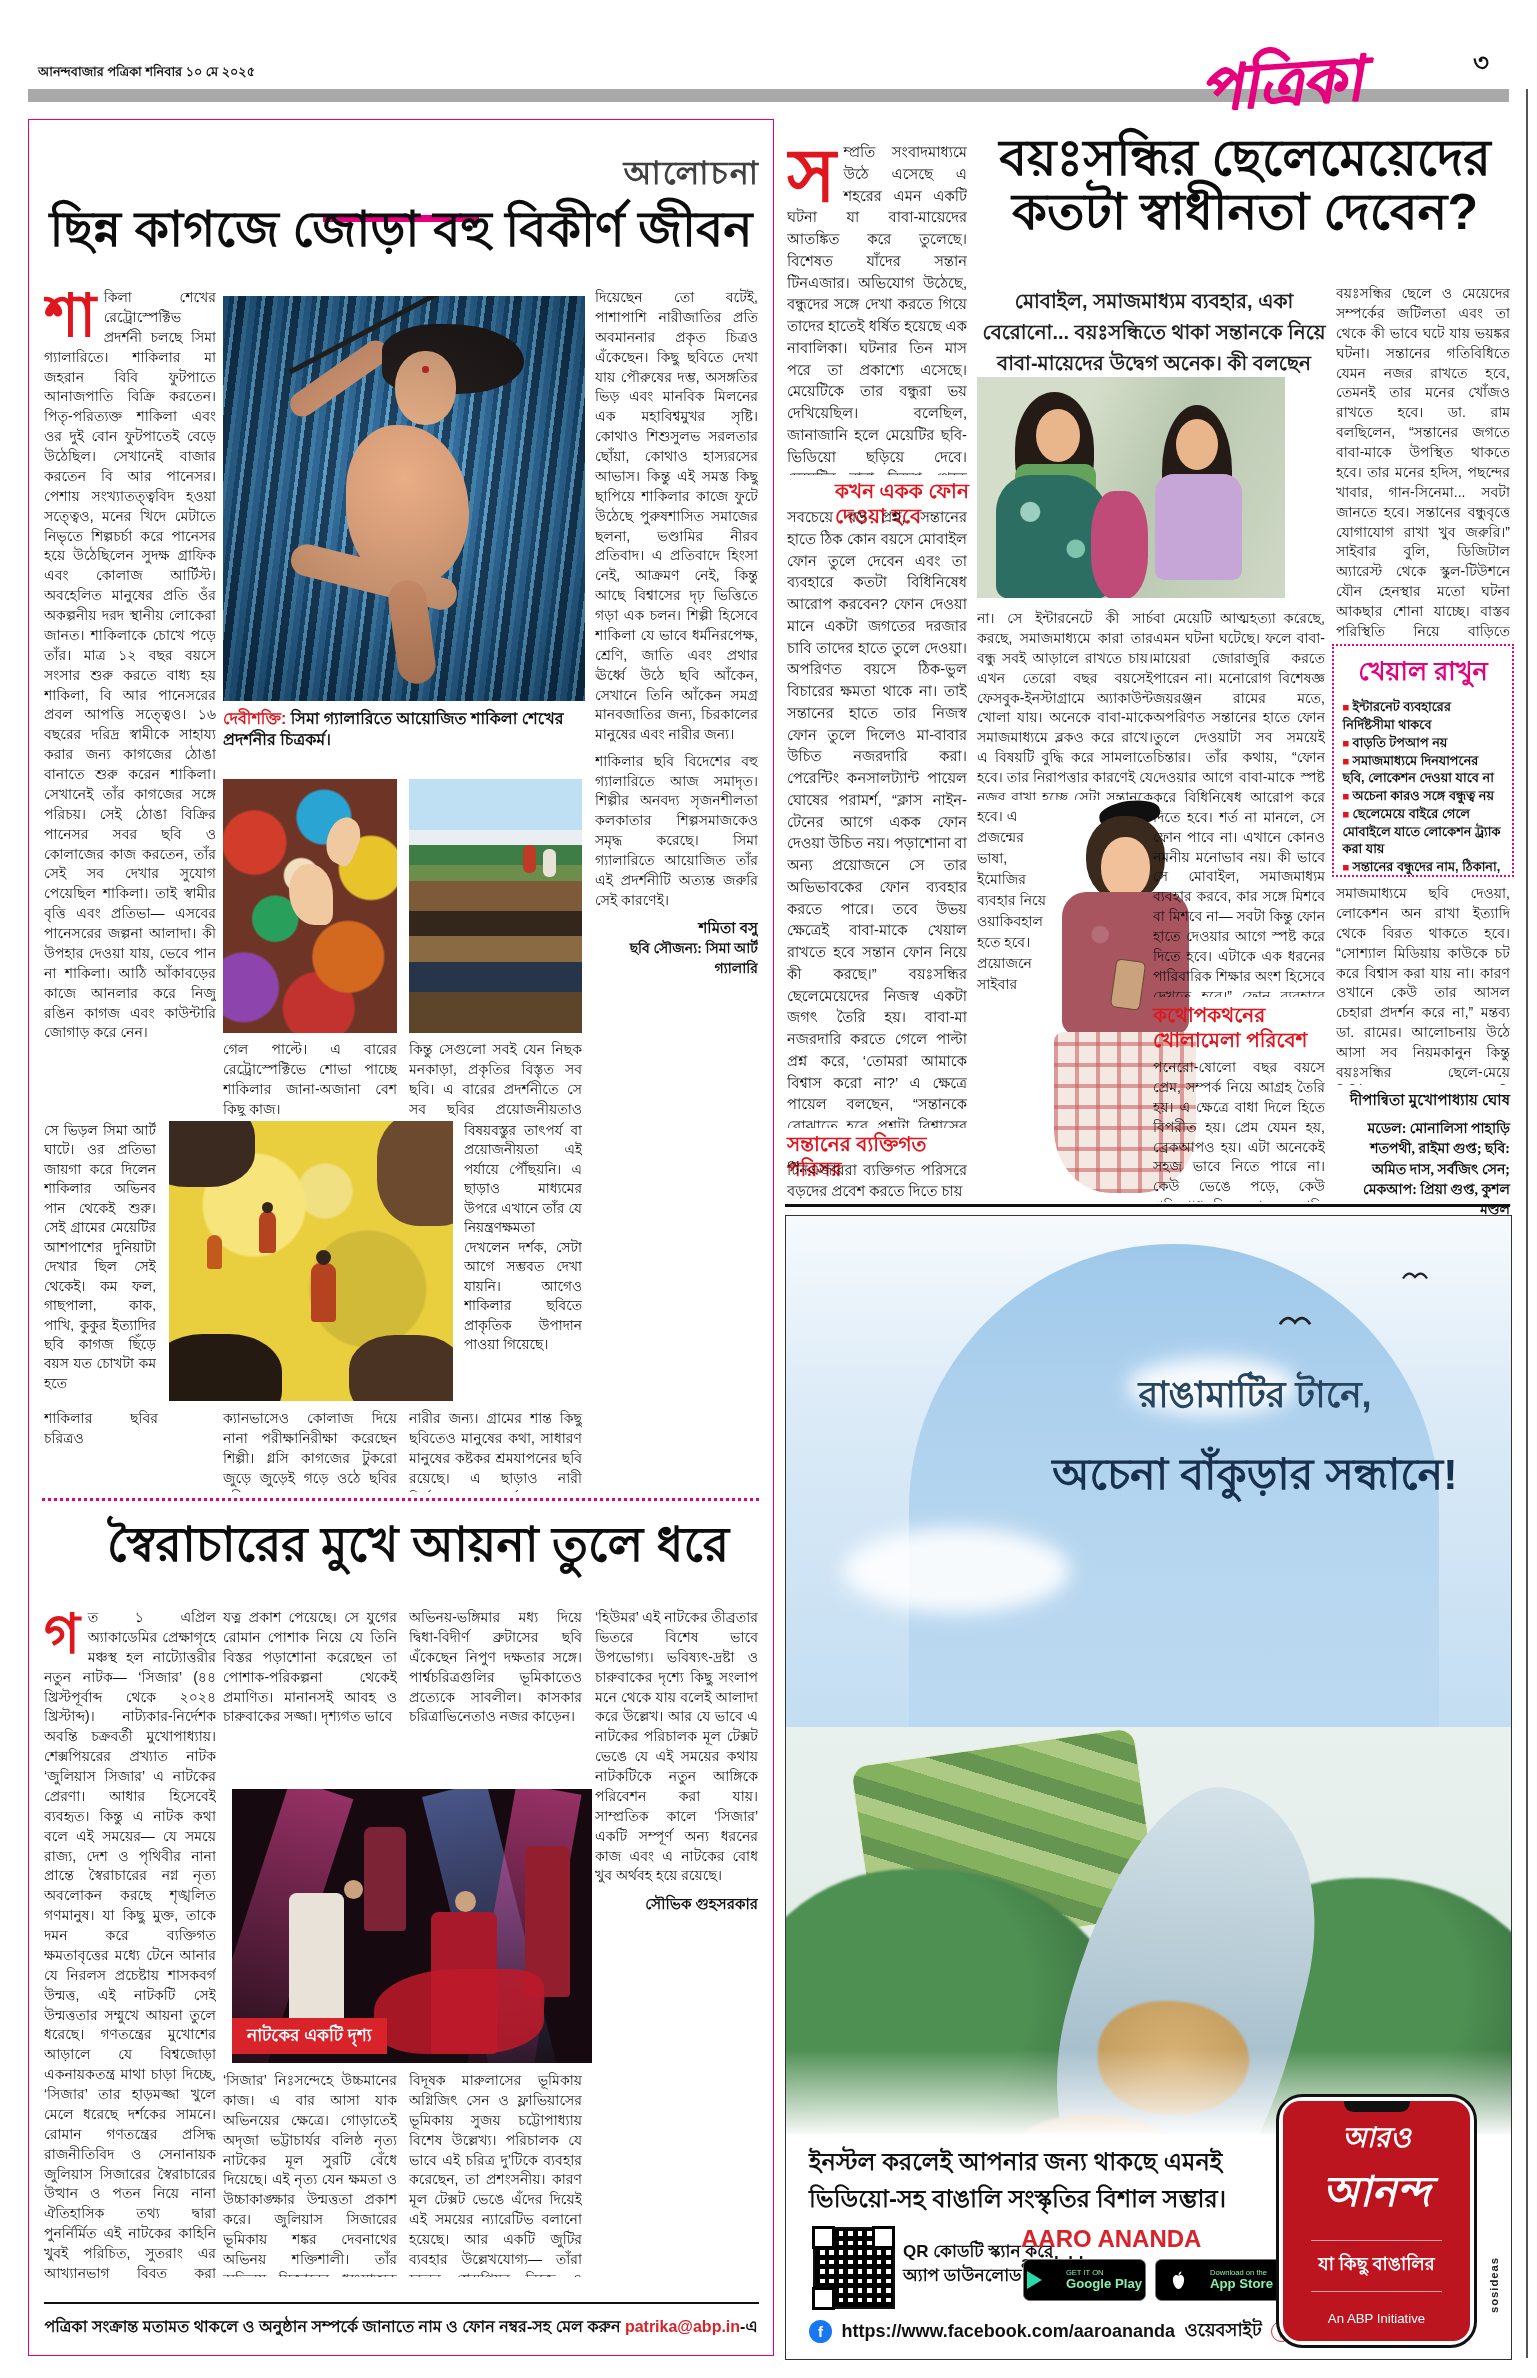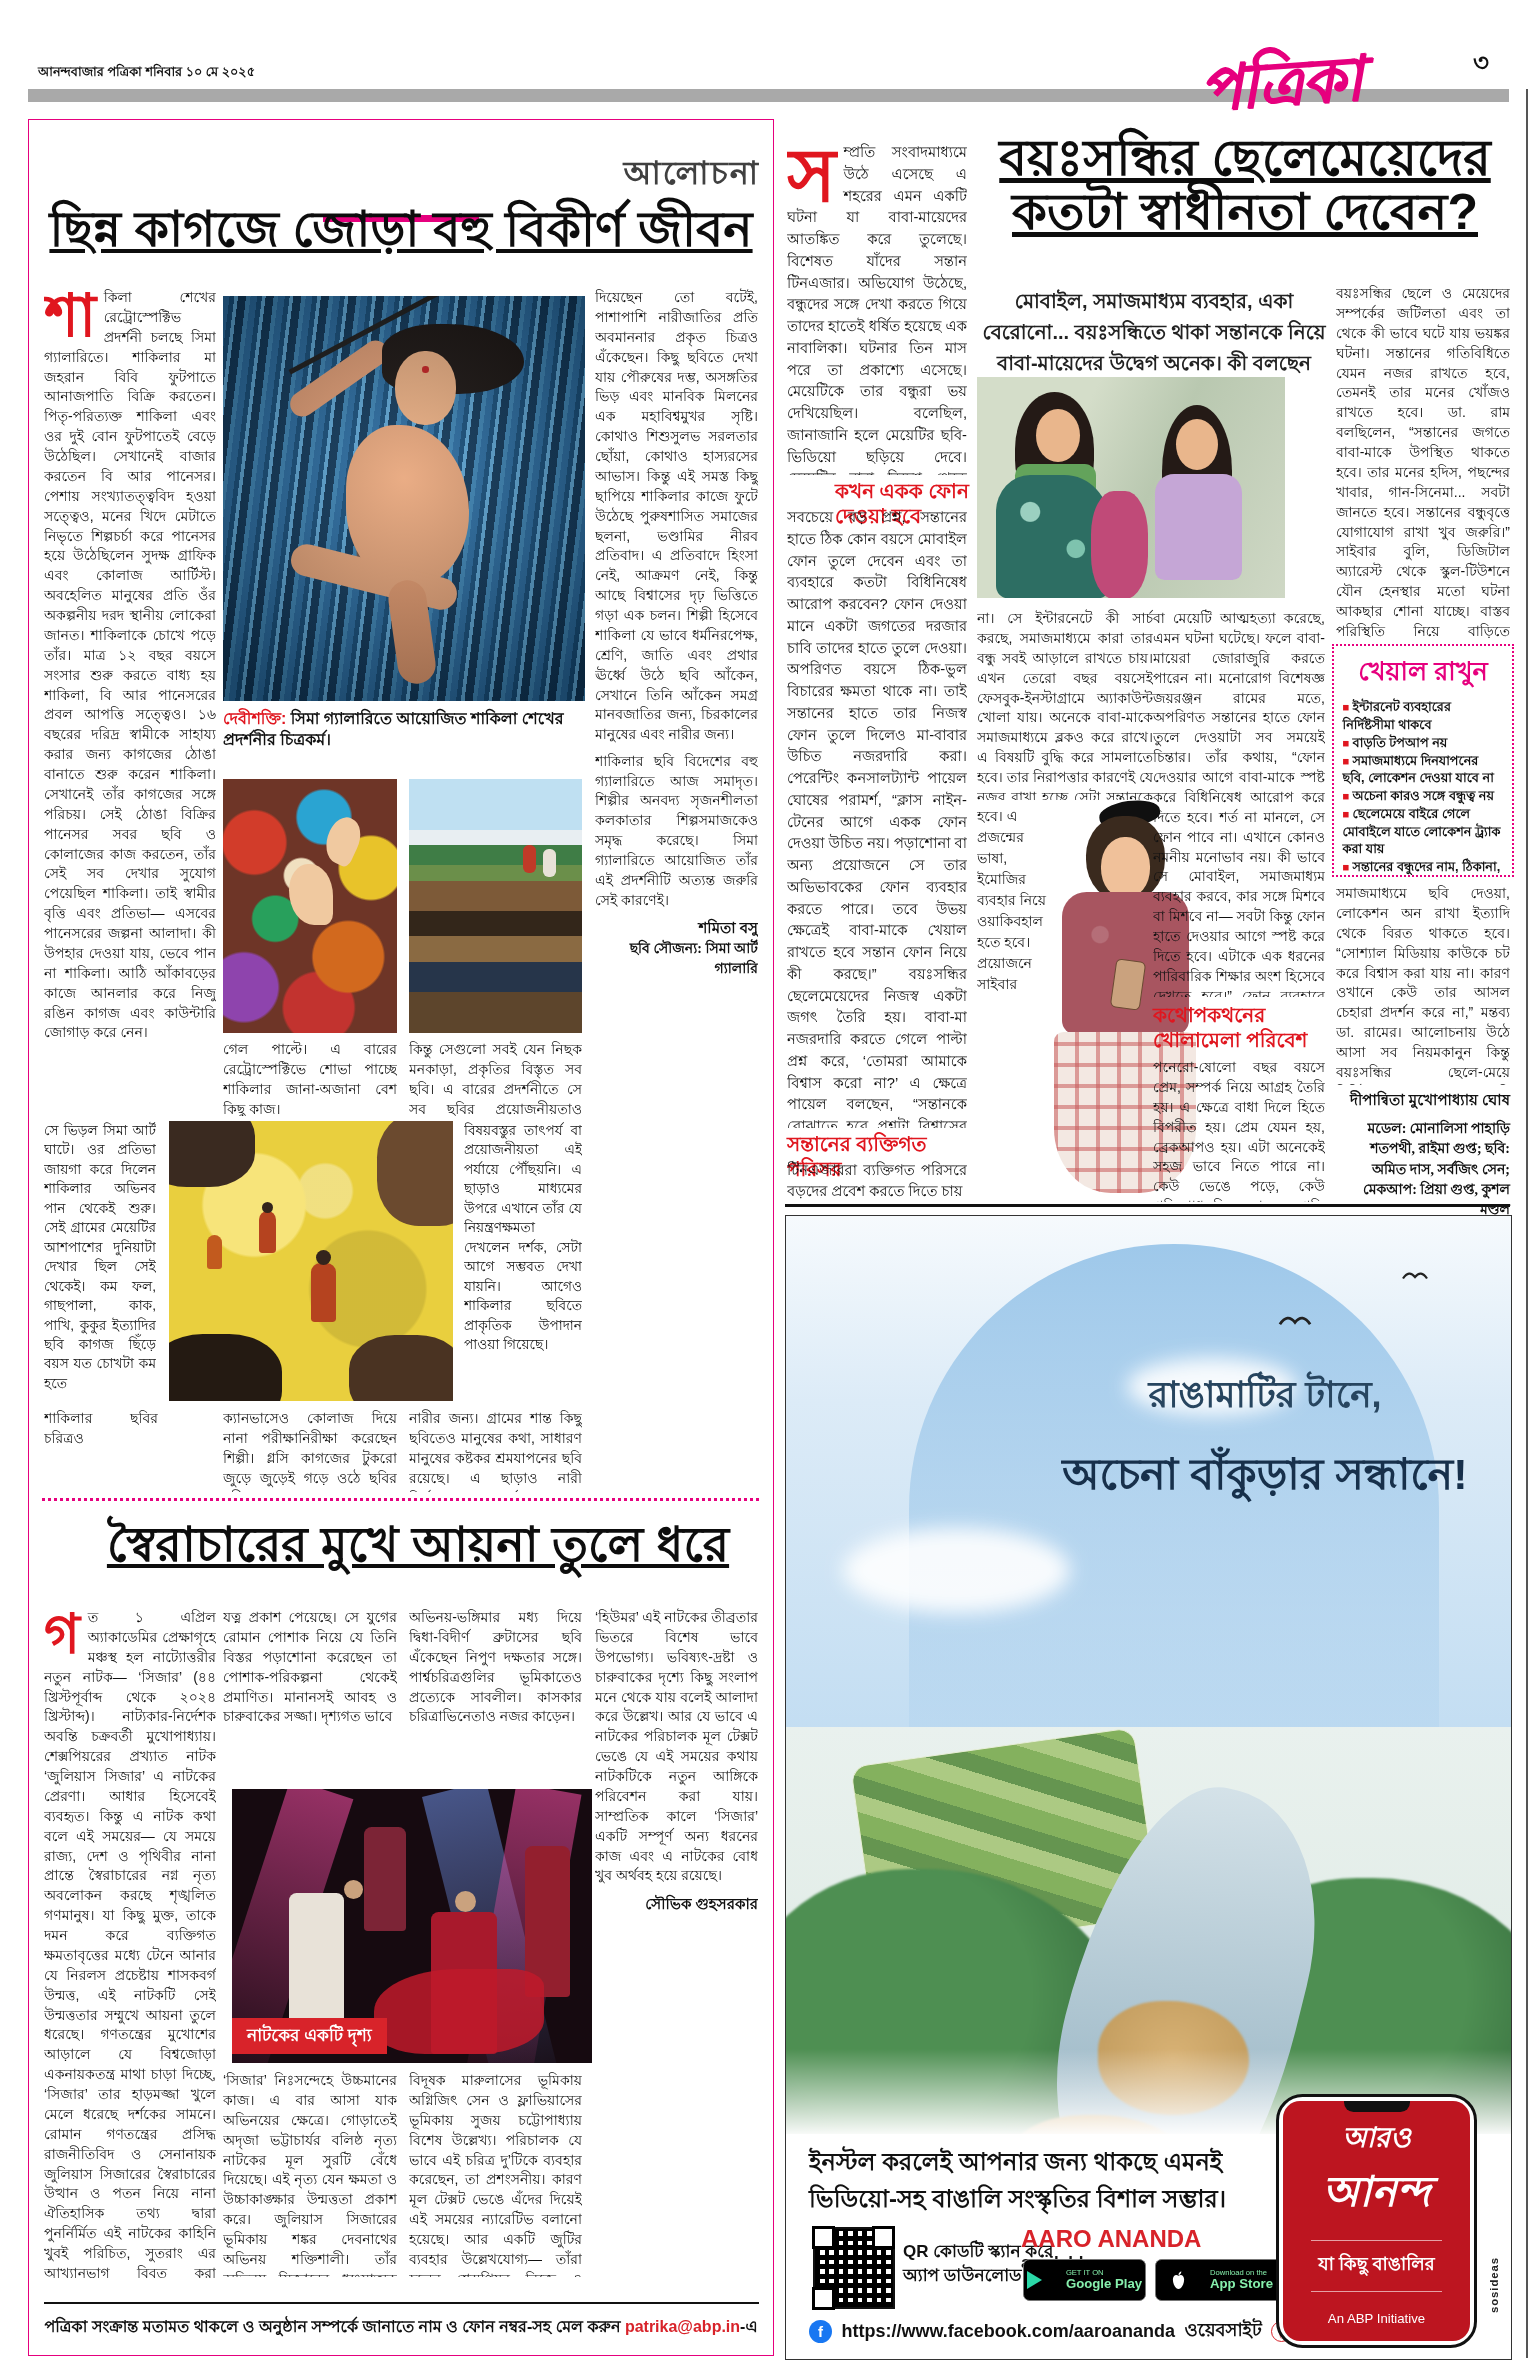--- a/index.html
+++ b/index.html
@@ -5,21 +5,21 @@
   html,body{margin:0;padding:0;background:#e9e9e9;}
   .page{position:relative;width:1538px;height:2378px;margin:0 auto;background:#ffffff;
         font-family:"Liberation Sans",sans-serif;color:#111;overflow:hidden;}
   .abs{position:absolute;}
   .bcol{position:absolute;font-size:14px;line-height:1.42;text-align:justify;overflow:hidden;}
   .bcol p{margin:0 0 6.6px;}
   .dropcap{float:left;color:#e0161f;font-weight:bold;line-height:.82;padding:3.8px 7.6px 0 0;font-size:61px;}
   .subhead-red{color:#e0161f;font-weight:bold;font-size:18px;line-height:1.25;margin:0 0 4.7px;}
   .byline{font-weight:bold;text-align:right;font-size:15px;}
   .credit-line{font-weight:bold;text-align:right;font-size:14px;line-height:1.45;font-family:Liberation Serif, serif;}
-  .h-main{font-size:49px;line-height:1.08;text-align:center;font-weight:bold;margin:0;color:#0d0d0d;text-decoration:underline;}
+  .h-main{font-size:49px;line-height:1.08;text-align:center;font-weight:bold;margin:0;color:#0d0d0d;}
   .kicker{color:#404040;font-size:32px;font-weight:bold;letter-spacing:1.9px;text-align:right;margin:13px;}
   .kicker-bar{width:156px;height:6.6px;background:#e6007e;margin:7.6px auto 0;}
   .caption{font-size:16px;font-weight:bold;line-height:1.3;text-align:left;}
   .cap-label{color:#e0161f;}
   .leftbox{position:absolute;left:28px;top:119px;width:744px;height:2235px;border:1.9px solid #e6007e;background:#fff;}
   .dotted-div{border-top:3.8px dotted #e6007e;}
   .gray-bar{background:#a9a9a9;}
   .logo-script{color:#e6007e;font-size:62px;font-weight:bold;font-style:italic;transform:rotate(-4deg);
                letter-spacing:-1.9px;text-shadow:0.9px 0.9px 0 #e6007e;}
   
@@ -87,21 +87,21 @@
   .watchbox-title{color:#e6007e;font-size:25.6px;font-weight:bold;text-align:center;margin:5.7px 0 3.8px;}
   .watchbox ul{list-style:none;margin:0;padding:0 8.5px;font-size:12.8px;font-weight:bold;line-height:1.34;text-align:left;}
   .watchbox li{margin-bottom:0.9px;}
   .watchbox li:before{content:"■ ";color:#e0161f;font-size:11.4px;}
   
   .adbox{position:absolute;left:785px;top:1215px;width:725px;height:1143px;border:0.9px solid #333;background:#fff;overflow:hidden;}
   .ad-sky{position:absolute;left:0;top:0;width:725px;height:530px;background:linear-gradient(#f6fafd,#dcebf7 35%,#c2ddf2);}
   .ad-arch{position:absolute;left:123px;top:28px;width:530px;height:927px;border-radius:265px 265px 0 0;
            background:linear-gradient(#9ec8ea,rgba(210,230,246,.1) 70%);}
   .cloud{position:absolute;background:#fff;border-radius:50%;filter:blur(9.5px);opacity:.9;}
-  .ad-title{position:absolute;left:247px;top:151px;width:464px;text-align:center;color:#27455f;font-weight:bold;}
+  .ad-title{position:absolute;left:237px;top:151px;width:464px;text-align:center;color:#27455f;font-weight:bold;}
   .ad-title .l1{font-size:36px;}
   .ad-title .l2{font-size:43px;color:#17304b;margin-top:15px;}
   .ad-land{position:absolute;left:0;top:511px;width:725px;height:445px;background:linear-gradient(#e9f1ee,#dce9e2);}
   .blob{position:absolute;border-radius:45% 55% 50% 50%;}
   .forest{background:radial-gradient(circle at 40% 35%,#4e8f52 0 40%,#2c5e35 90%);filter:blur(0.9px);}
   .river{position:absolute;background:linear-gradient(170deg,#d7e4ea,#9fbac8 70%);}
   .sand{background:radial-gradient(circle,#d8b275,#c09a5c);filter:blur(0.9px);}
   .fields{position:absolute;background:
       repeating-linear-gradient(25deg,#7fae57 0 21px,#a9c87e 21px 38px,#5f9148 38px 55px),#8fb764;
       border:1.9px solid #e8eed8;transform:rotate(-8deg);border-radius:17px;opacity:.95;}

